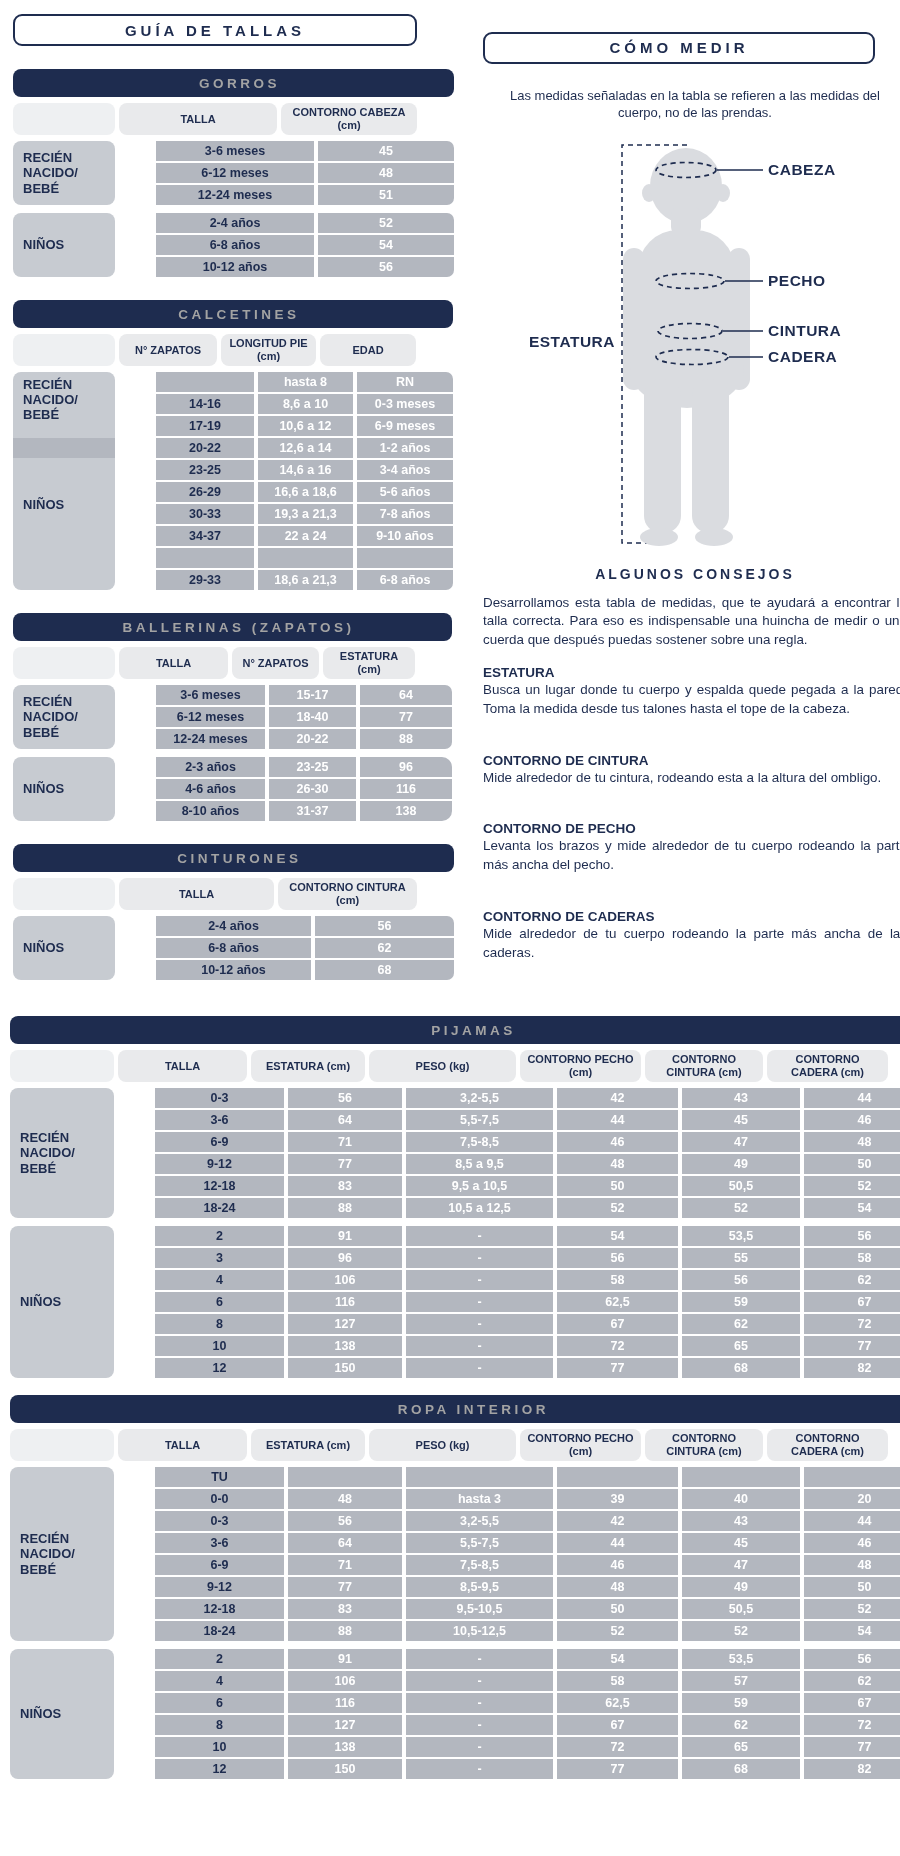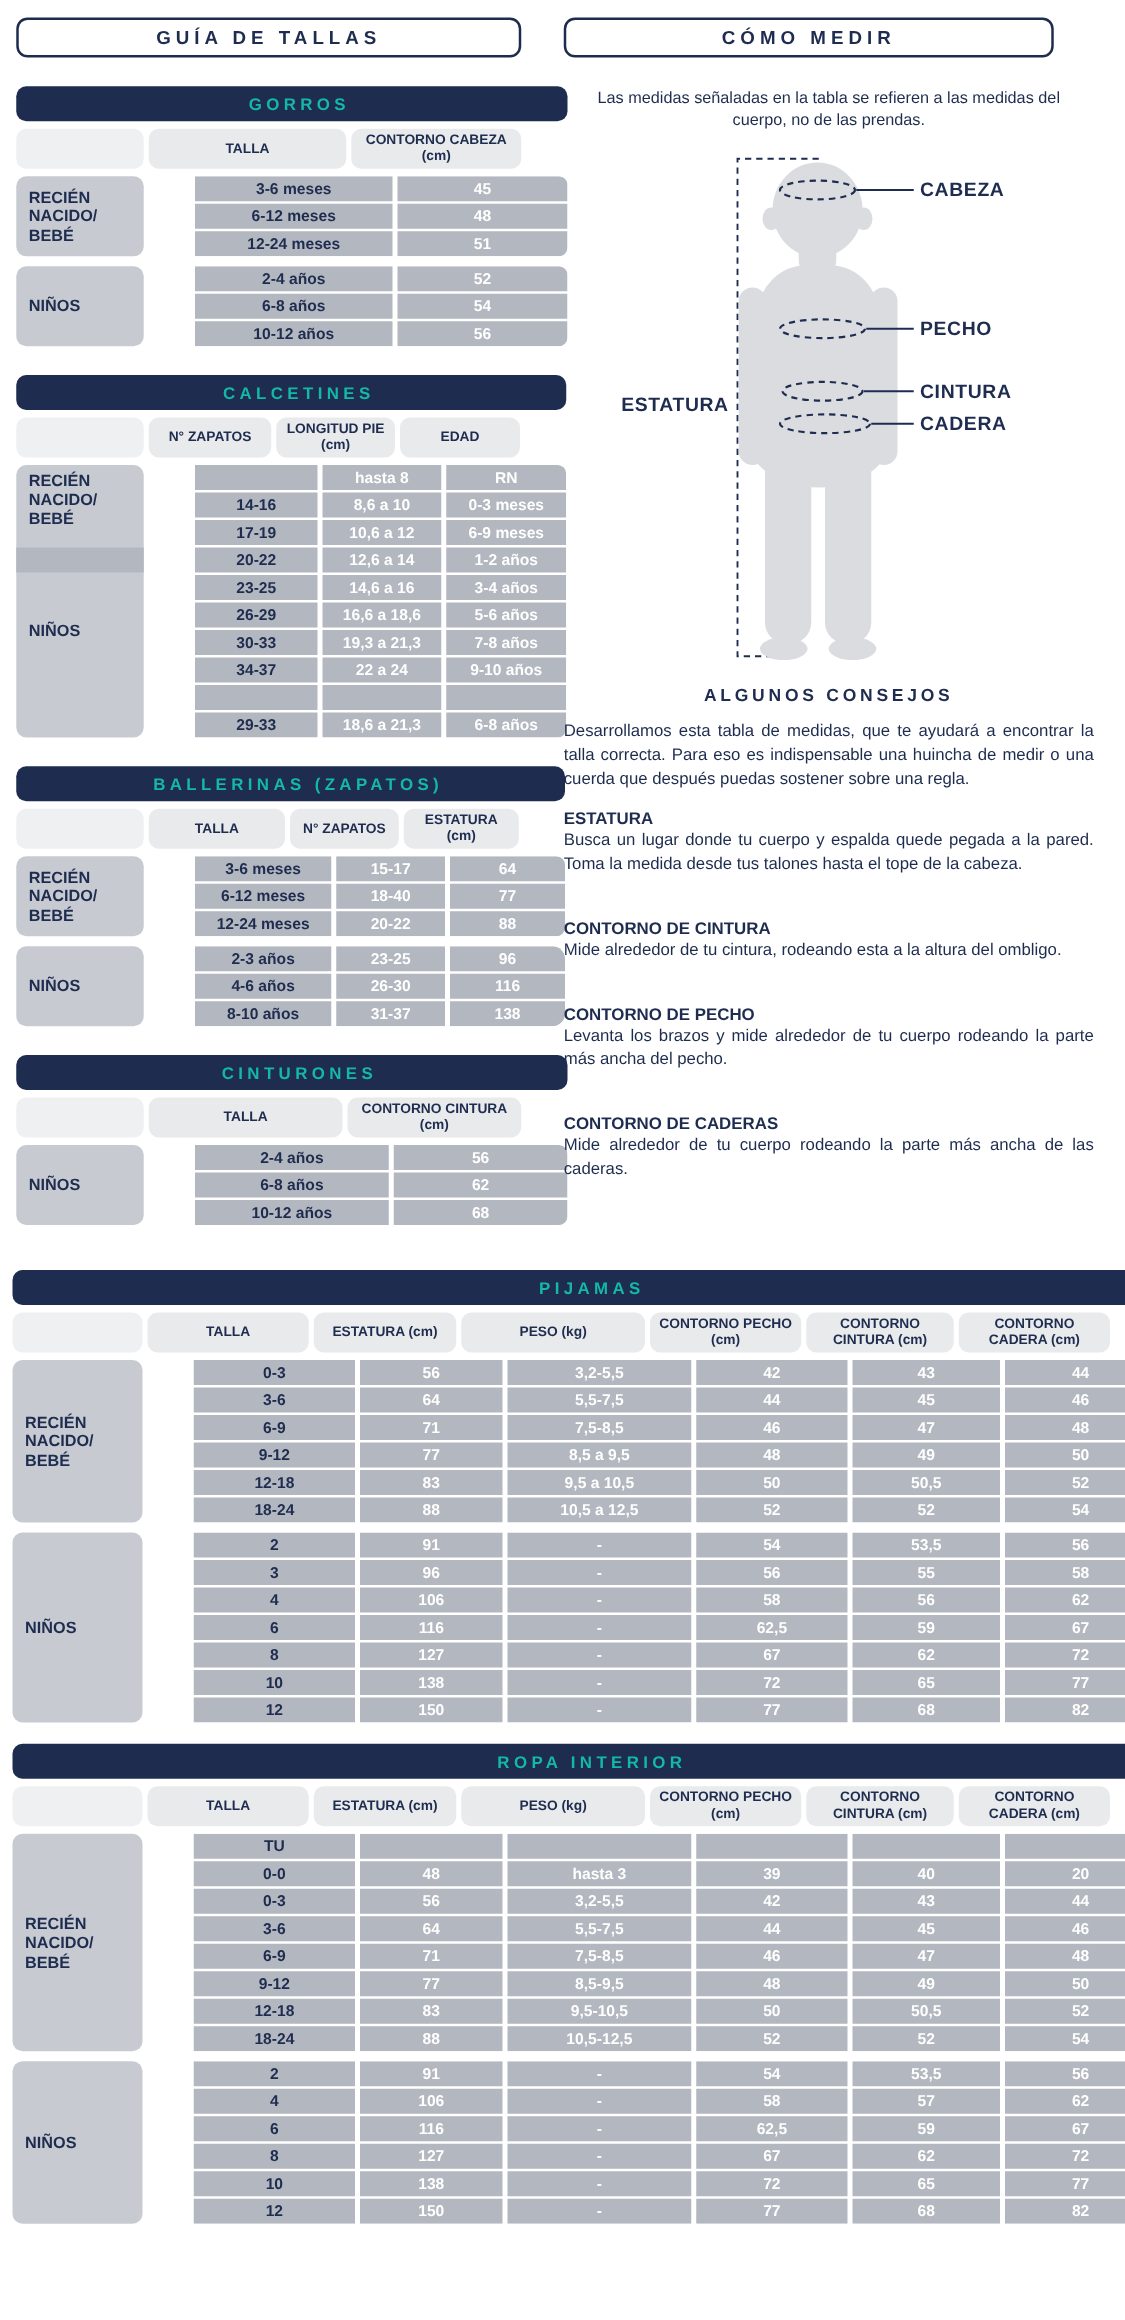--- a/index.html
+++ b/index.html
@@ -2,29 +2,29 @@
 <html style="--navy: #1e2c4f; --cell: #b3b7bf; --label: #c7cbd1; --head: #e9eaec; --head-empty: #eef0f2; --sil: #dadce0;"><head>
 <meta charset="utf-8">
 <style>
   :root{
     --navy:#1e2c4f; --cell:#b3b7bf; --label:#c7cbd1; --head:#e9eaec;
     --head-empty:#eef0f2; --sil:#dadce0; --white:#ffffff;
   }
   *{box-sizing:border-box; margin:0; padding:0;}
   body{width:900px; background:#fff; font-family:"Liberation Sans", sans-serif; color:var(--navy);}
   .page{width:900px; min-height:1856px; background:#fff; padding:14px 0 40px 0;}
-  .columns{display:flex; gap:34px; padding:0 13px;}
+  .columns{display:flex; gap:66px; padding:0 13px;align-items:center;}
   .col-left{width:404px; flex:none;}
   .col-right{width:424px; flex:none;}
   .title-box{height:32px; border:2px solid var(--navy); border-radius:9px; display:flex; align-items:center; justify-content:center; font-weight:bold; font-size:15px; letter-spacing:4px; color:var(--navy); background:#fff;}
   .title-box.right{width:392px;}
   
   .table{width:max-content; margin-top:23px;}
   .table:first-of-type{margin-top:22px;}
-  .bar{height:28px; background:var(--navy); border-radius:8px; color:#14b8a6; display:flex; align-items:center; justify-content:center; font-weight:bold; font-size:13.5px; letter-spacing:3.5px;padding-left:12px;}
+  .bar{height:28px; background:var(--navy); border-radius:8px; color:#a3a3a3; display:flex; align-items:center; justify-content:center; font-weight:bold; font-size:13.5px; letter-spacing:3.5px;padding-left:12px;}
   .thead{display:grid; gap:0 4px; margin:6px 0;}
   .hcell{background:var(--head); border-radius:8px; min-height:32px; display:flex; align-items:center; justify-content:center; text-align:center; font-weight:bold; font-size:11px; line-height:1.15; padding:2px 4px;}
   .hcell.empty{background:var(--head-empty);}
   .tbody{display:flex; gap:0 4px;}
   .lcol{display:flex; flex-direction:column; gap:8px; flex:none;}
   .lblock{background:var(--label); border-radius:8px; display:flex; align-items:center; padding-left:10px; font-weight:bold; font-size:13px; line-height:1.16; white-space:pre-line;}
   .lblock.single{display:block; position:relative; padding-left:0;}
   .clabel-top{padding:5px 0 0 10px; font-weight:bold; font-size:13px; line-height:1.16; white-space:pre-line;}
   .label-band{position:absolute; left:0; right:0; background:var(--cell);}
   .clabel-bottom{position:absolute; left:10px; font-weight:bold; font-size:13px;}

